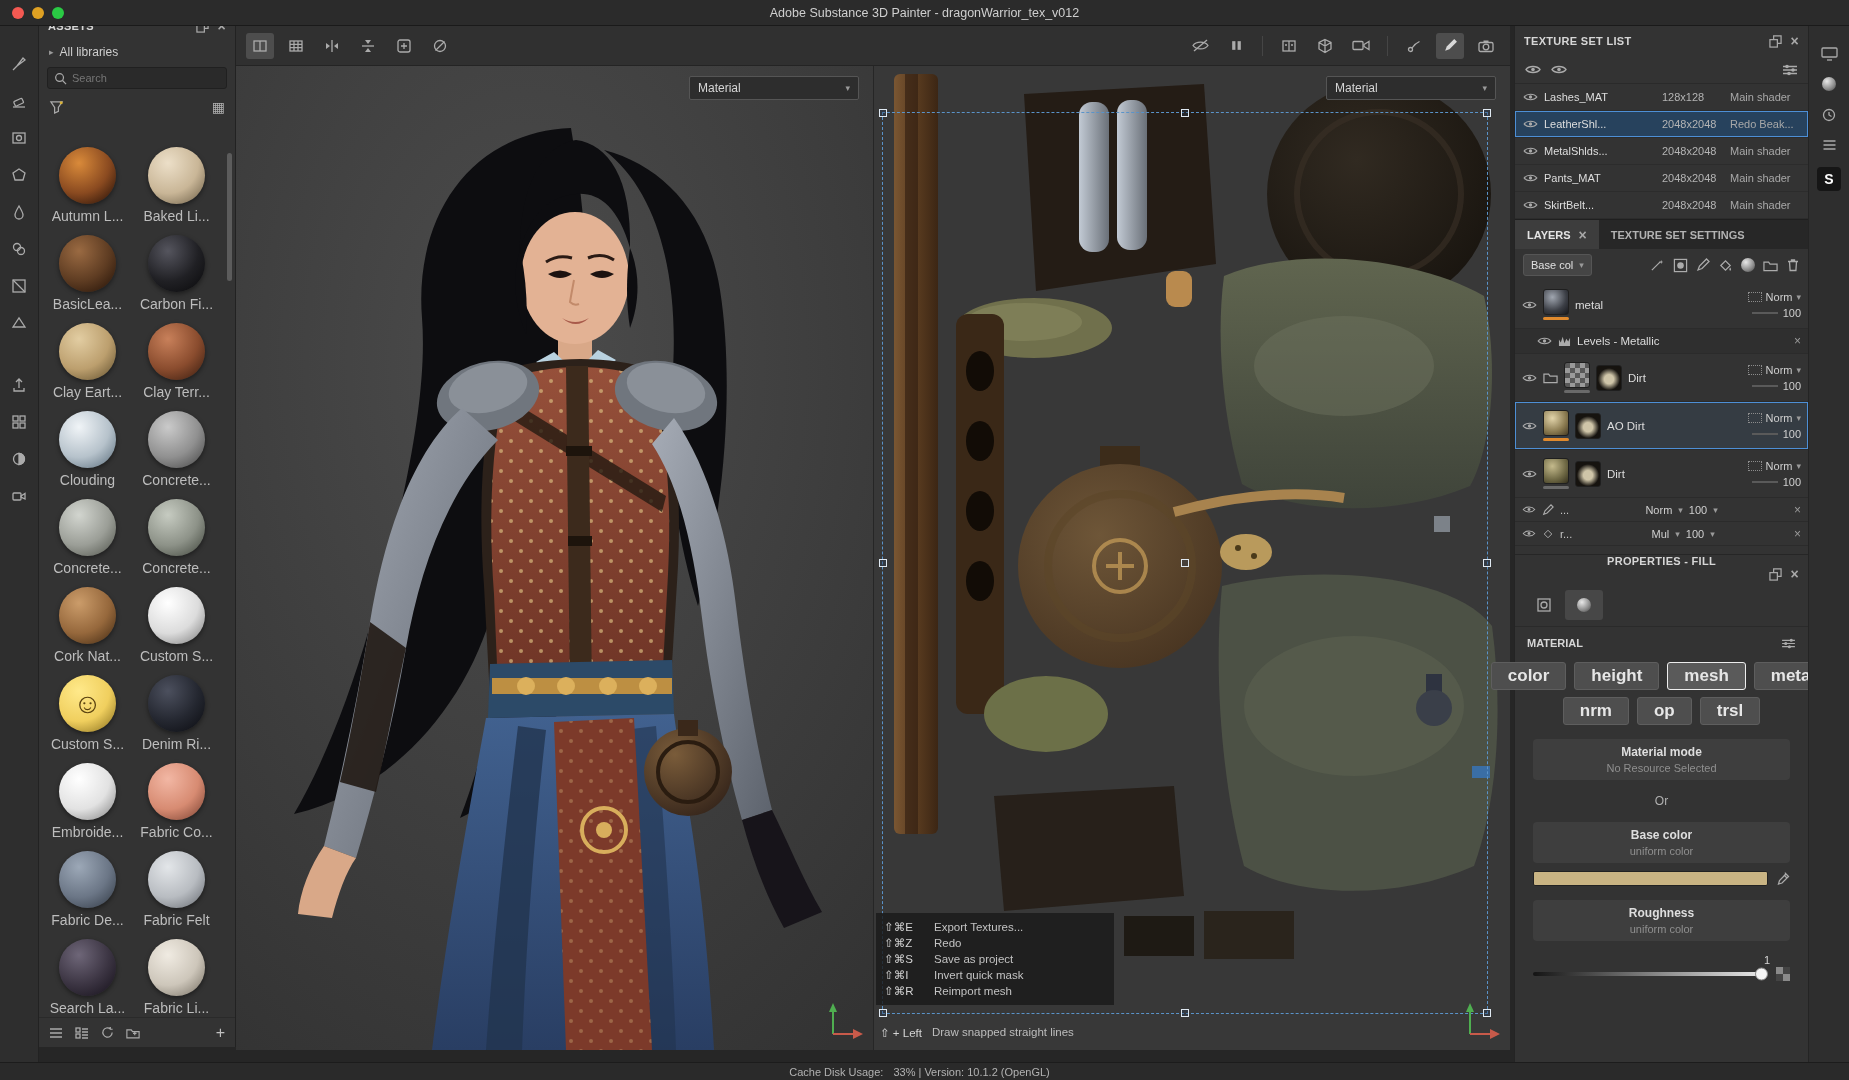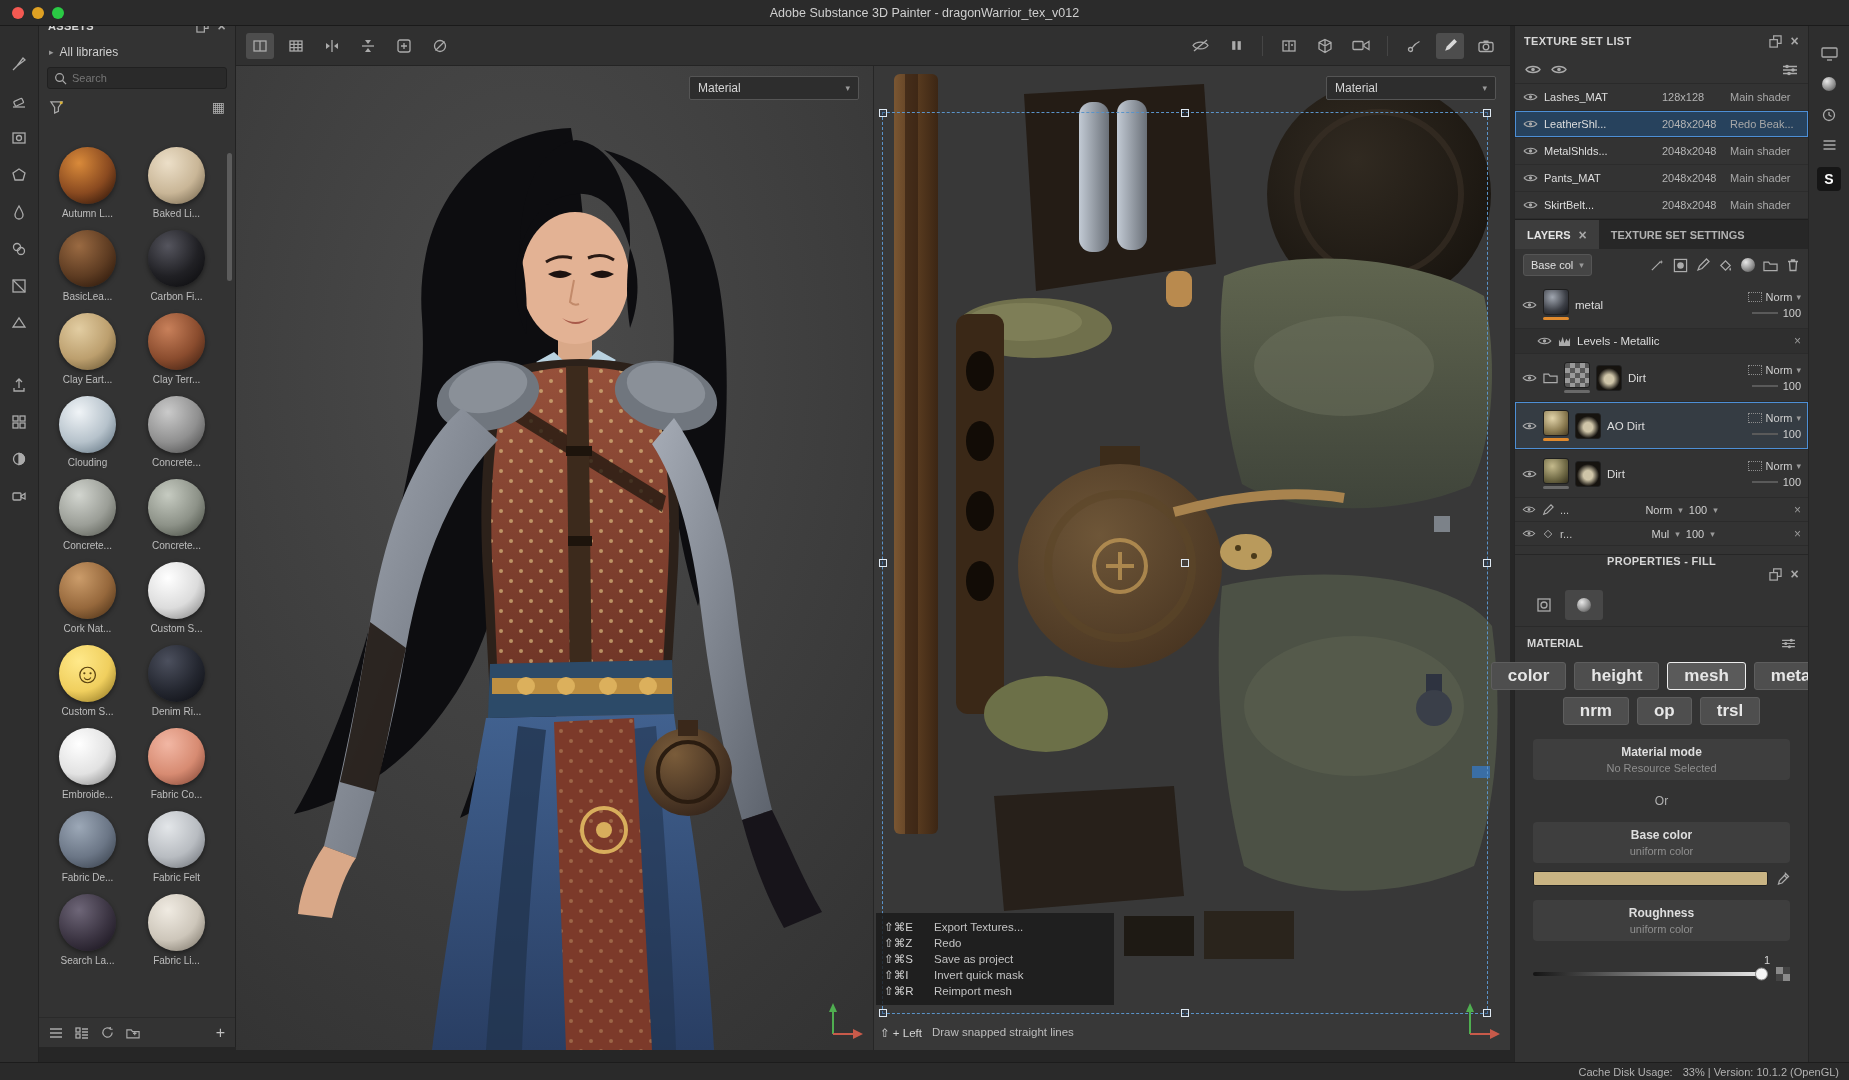--- a/index.html
+++ b/index.html
@@ -41,21 +41,21 @@
                      font-family:inherit; font-size:11px; }
   .filterrow { display:flex; align-items:center; padding:6px 10px; }
   .filterrow .right { margin-left:auto; font-size:14px; color:#b0b0b0; }
   .asset-grid { position:absolute; left:8px; top:136px; width:170px; display:grid;
                 grid-template-columns:1fr 1fr; column-gap:8px; row-gap:11px; }
   .asset-tile { display:flex; flex-direction:column; align-items:center; gap:4px; }
   .asset-sphere { width:57px; height:57px; border-radius:50%; position:relative;
                   box-shadow:0 2px 5px rgba(0,0,0,.45); }
   .asset-char { position:absolute; inset:0; display:flex; align-items:center; justify-content:center;
                 font-size:28px; color:#5a4210; }
-  .asset-label { font-size:10px; color:#bdbdbd; max-width:82px; white-space:nowrap; overflow:hidden; }
+  .asset-label { font-size:14px; color:#bdbdbd; max-width:82px; white-space:nowrap; overflow:hidden; }
   .ascroll { position:absolute; right:3px; top:142px; width:5px; height:128px; background:#5c5c5c; border-radius:3px; }
   .afoot { position:absolute; left:0; bottom:0; width:100%; height:30px; display:flex; align-items:center;
            gap:12px; padding:0 10px; background:#333; border-top:1px solid #2a2a2a; color:#ababab; }
   .afoot .plus { margin-left:auto; font-size:16px; color:#c0c0c0; }
 
   
   .centerbar { position:absolute; left:236px; top:26px; width:1274px; height:40px; background:#303030;
                border-bottom:1px solid #242424; display:flex; align-items:center; padding:0 10px; gap:8px; }
   .tbico { width:28px; height:26px; border-radius:3px; display:flex; align-items:center; justify-content:center; }
   .tbico.active { background:#4d4d4d; }
@@ -161,21 +161,21 @@
 
   
   .farstrip { position:absolute; left:1808px; top:26px; width:41px; height:1036px; background:#2e2e2e;
               border-left:1px solid #242424; display:flex; flex-direction:column; align-items:center;
               padding-top:20px; gap:16px; }
   .fs-logo { width:24px; height:24px; background:#161616; border-radius:4px; color:#fff; font-weight:bold;
              font-size:14px; display:flex; align-items:center; justify-content:center; }
 
   
   .statusbar { position:absolute; left:0; top:1062px; width:1849px; height:18px; background:#2a2a2a;
-               border-top:1px solid #1c1c1c; display:flex; align-items:center; justify-content:flex-end;
+               border-top:1px solid #1c1c1c; display:flex; align-items:center; justify-content:center;
                gap:10px; padding-right:10px; font-size:11px; color:#b2b2b2; }
 </style>
 </head>
 <body>
 
 <div id="app">
 
   <div class="titlebar">
     <div class="traffic">
       <span class="tl red"></span>

